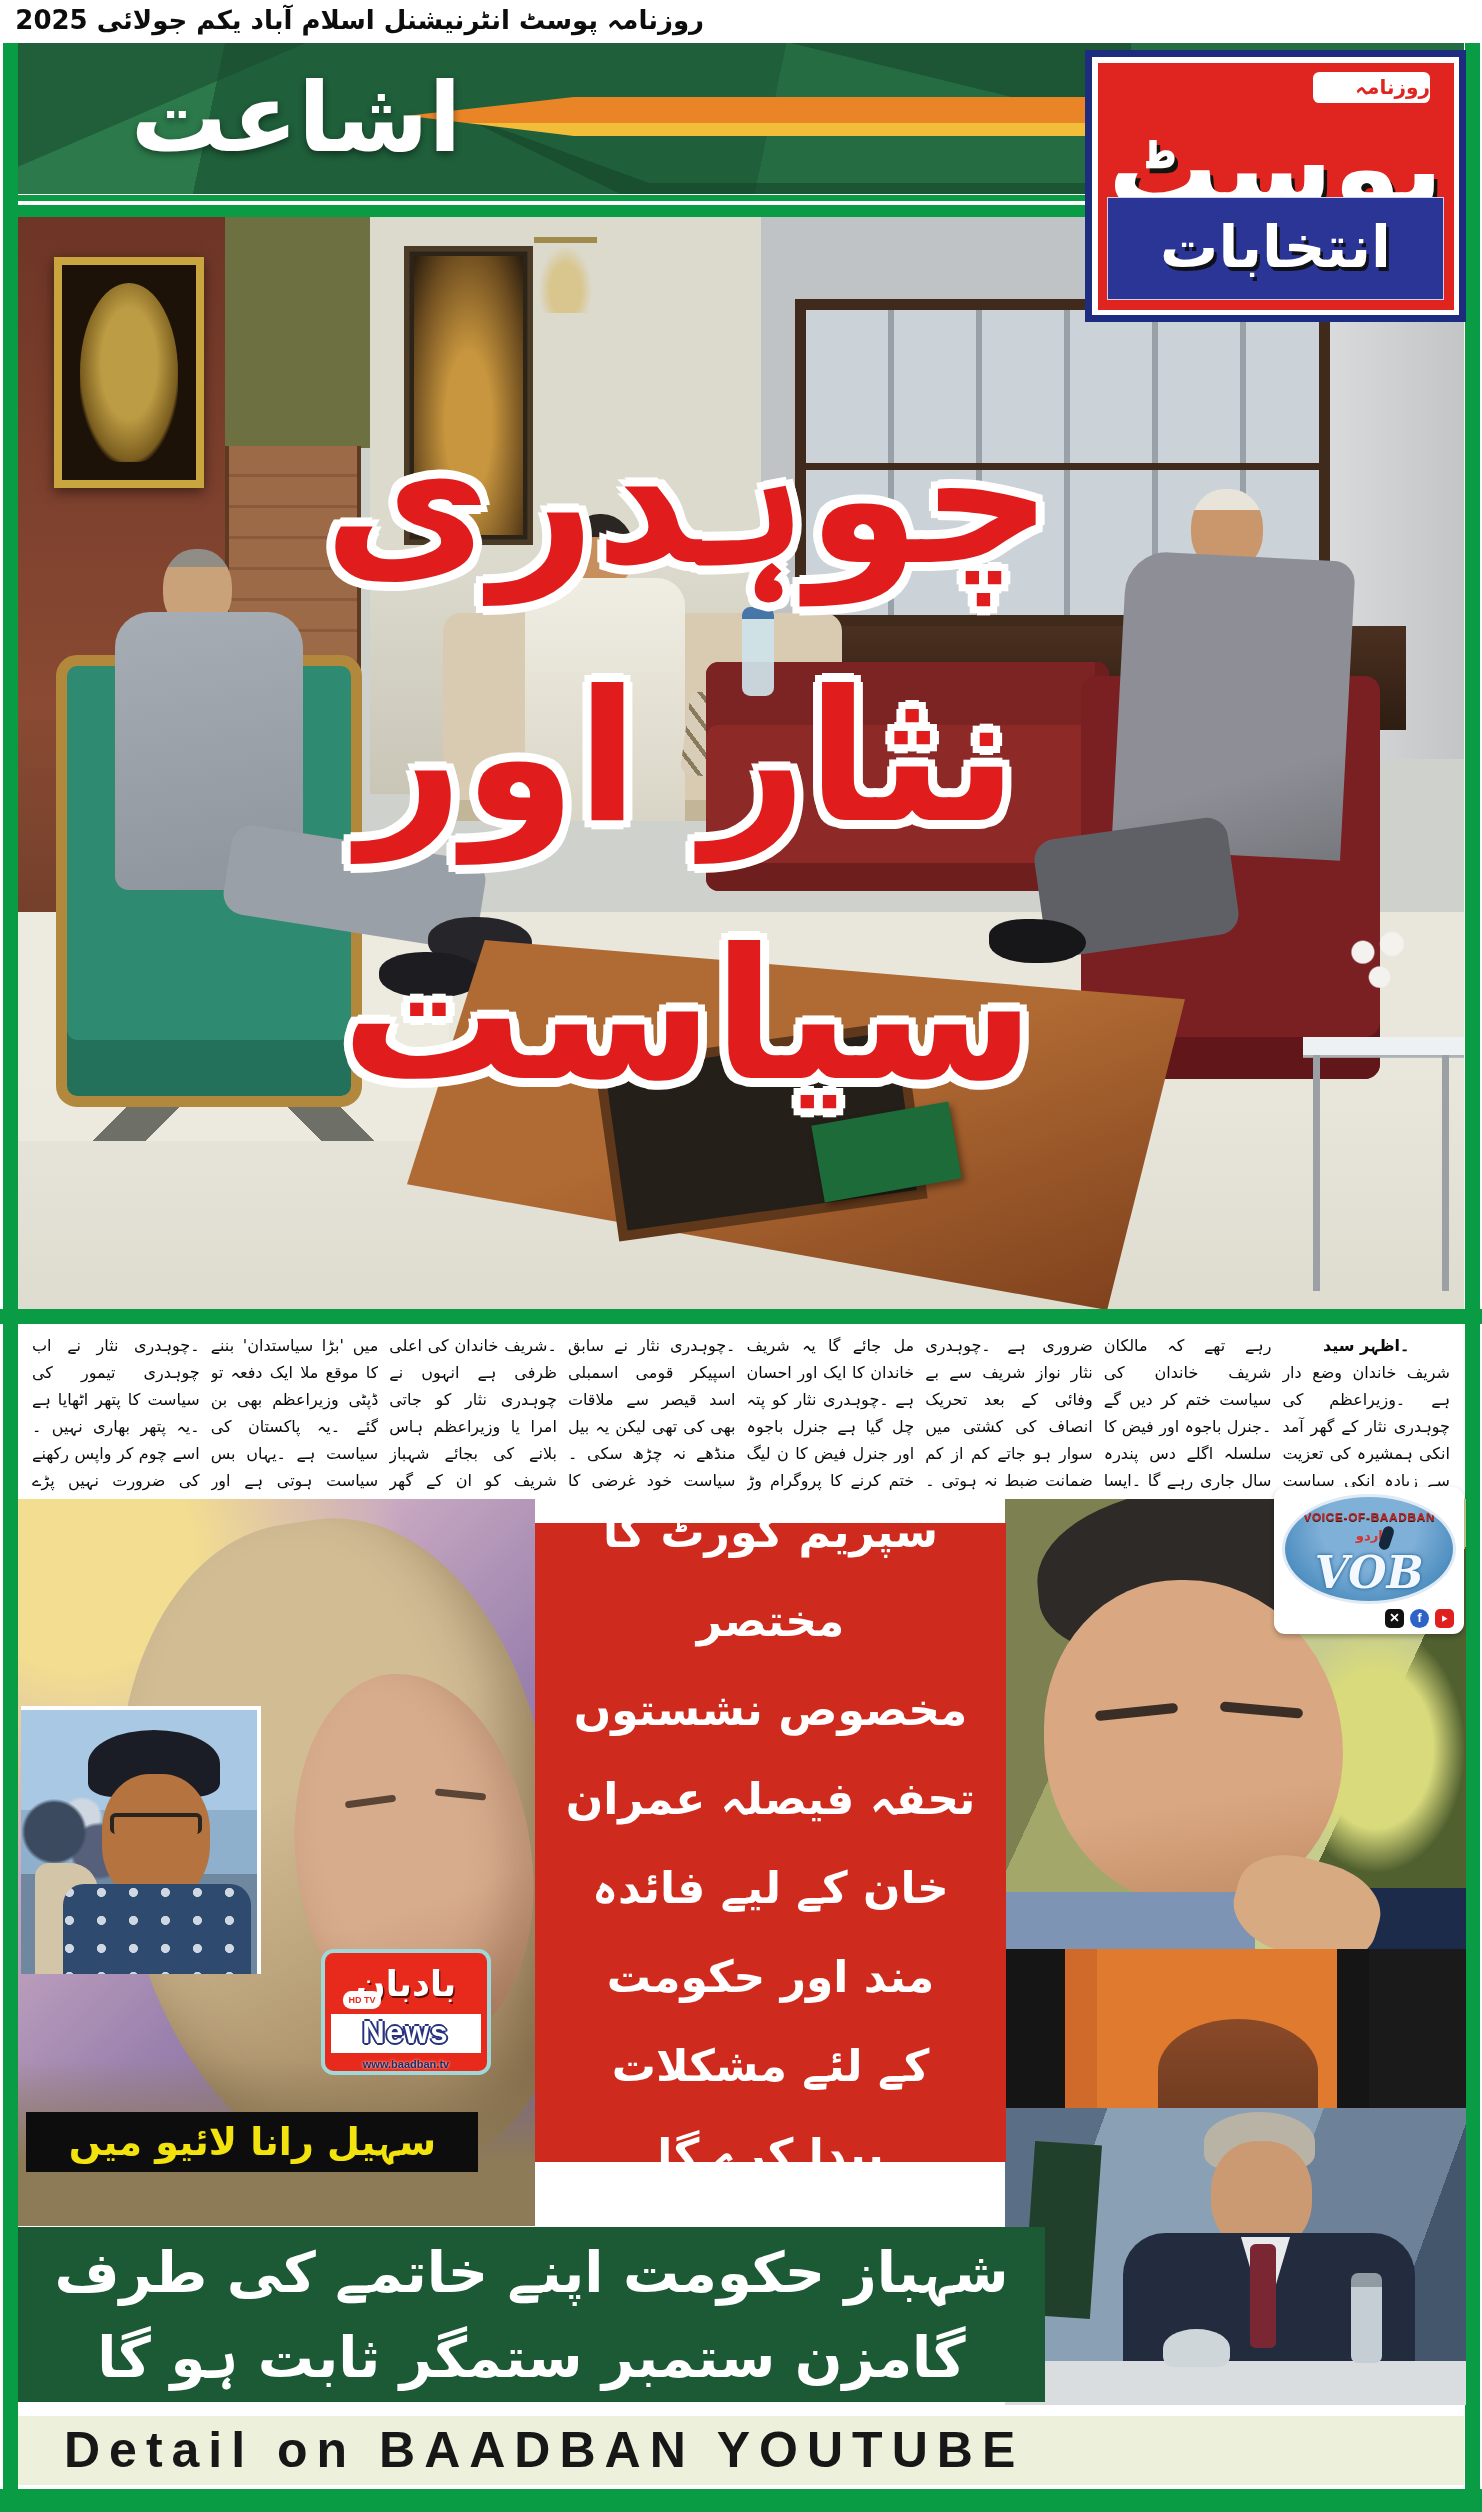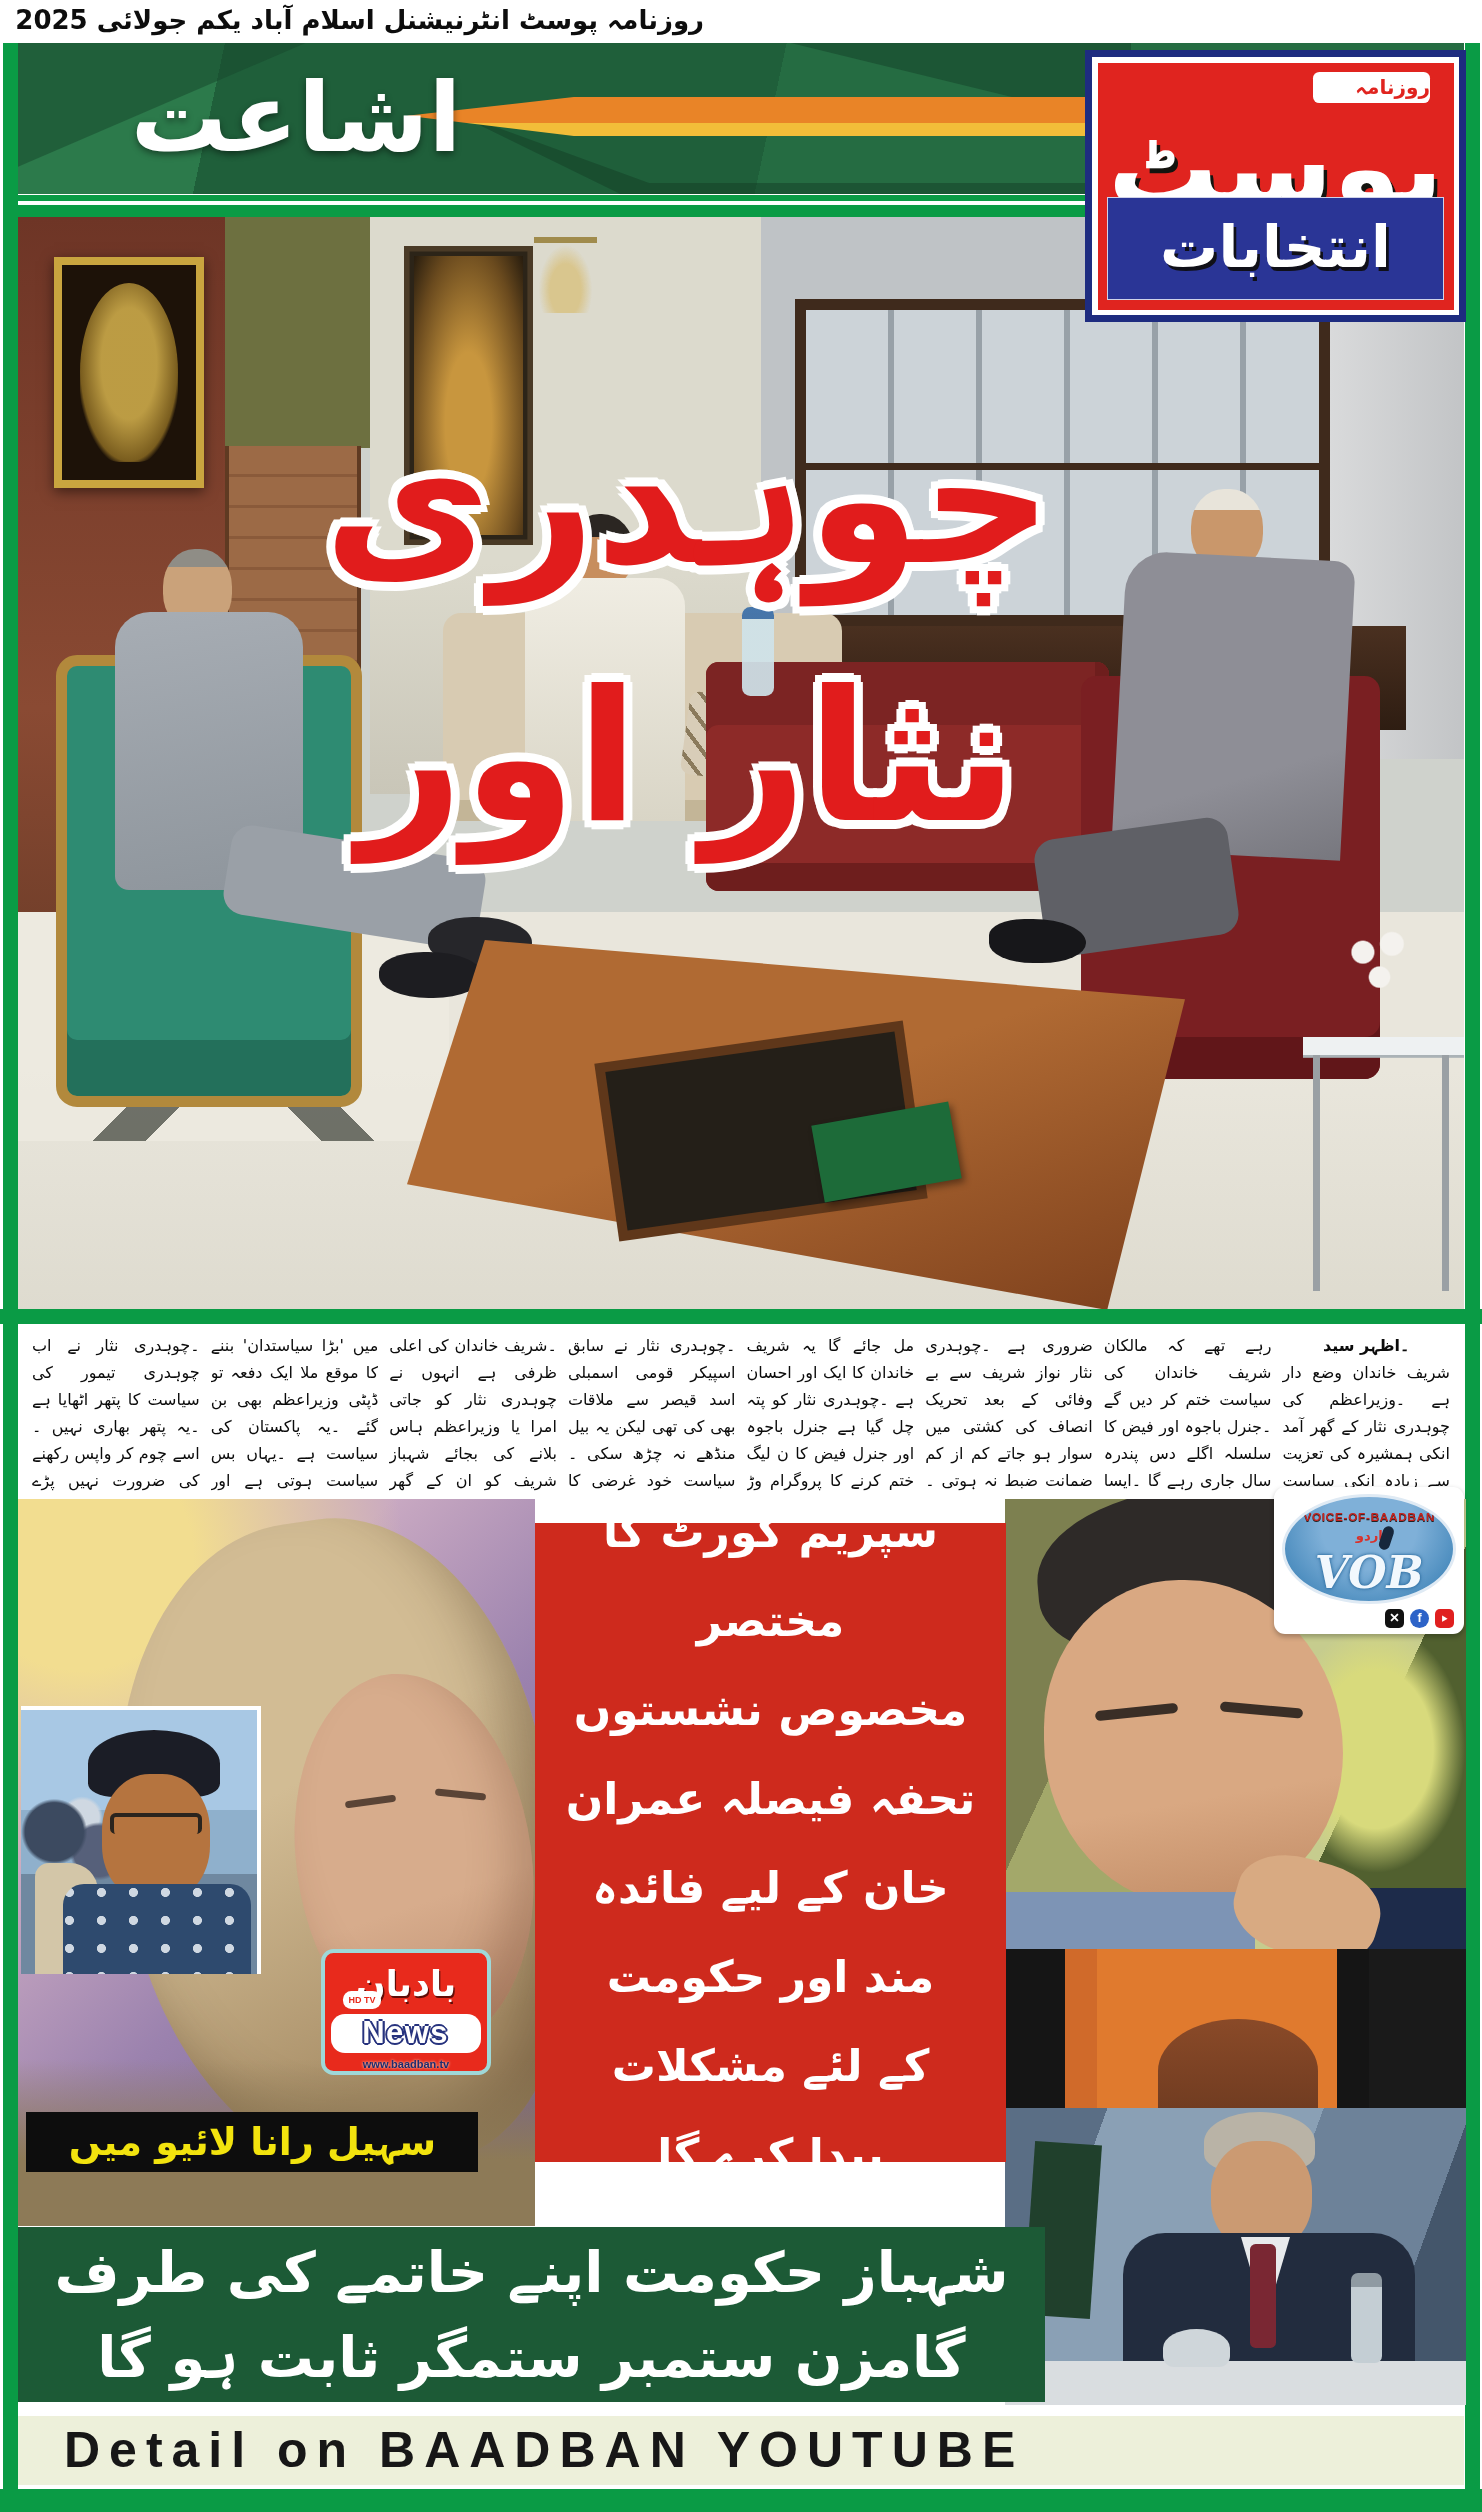--- a/index.html
+++ b/index.html
@@ -179,21 +179,21 @@
   .man-shirt { position:absolute; left:42px; bottom:0; width:188px; height:90px;
      background:radial-gradient(circle at 20% 30%,#cfd8e2 0 4.2px,transparent 4.9px) 0 0/32px 28px, #2e4a6e; border-radius:21px 21px 0 0; }
   .man-vest { position:absolute; left:14px; bottom:0; width:63px; height:111px; background:#d3c6a8; border-radius:14px 28px 0 0; }
 
   .news-logo { position:absolute; left:321px; top:1949px; width:170px; height:126px;
      background:#e82a1c; border:4.2px solid #9fd8d8; border-radius:12.5px; z-index:6; overflow:hidden; }
   .news-urdu { position:absolute; top:1.4px; left:0; width:100%; text-align:center; color:#fff;
      font-size:35px; font-weight:bold; line-height:60px; direction:rtl; text-shadow:1.4px 2.1px 0 #5f0d08; }
   .hdtv { position:absolute; left:18px; top:38px; width:38px; height:18px; background:#fff; border-radius:8.3px;
      color:#e82a1c; font-size:9px; font-weight:bold; text-align:center; line-height:18px; font-family:"Liberation Sans",sans-serif; }
-  .news-band { position:absolute; left:5.6px; top:61px; width:150px; height:39px; background:#fff; border-radius:14px; }
+  .news-band { position:absolute; left:5.6px; top:61px; width:150px; height:39px; background:#fff; border-radius:0; }
   .news-band span { display:block; text-align:center; font-family:"Liberation Sans",sans-serif;
      font-size:31px; font-weight:bold; letter-spacing:1.4px; line-height:38px; color:#fff;
      text-shadow:-2.1px 0 0 #27337e,2.1px 0 0 #27337e,0 -2.1px 0 #27337e,0 2.1px 0 #27337e,1.4px 1.4px 0 #27337e,-1.4px 1.4px 0 #27337e; }
   .news-url { position:absolute; left:0; bottom:1.4px; width:100%; text-align:center;
      font-family:"Liberation Sans",sans-serif; font-size:11px; font-weight:bold; color:#1e2a6e; text-shadow:0 0 2.8px #ffd; }
 
   .caption-strip { position:absolute; left:26.4px; top:2112px; width:452px; height:60px; background:#0d0d0d;
      color:#f2e30e; font-size:38px; font-weight:bold; text-align:center; line-height:60px; direction:rtl; z-index:7; }
 
   .red-box { position:absolute; left:535px; top:1523px; width:471px; height:639px; background:#ce2a1d;
@@ -323,20 +323,21 @@
     <div class="side-table">
       <div class="top"></div>
       <div class="leg" style="left:9.7px;"></div>
       <div class="leg" style="left:139px;"></div>
     </div>
     <div class="orchid"></div>
 
     <div class="headline">
       <div>چوہدری</div>
       <div>نثار اور</div>
+      <div>سیاست</div>
     </div>
   </div>
 
   <div class="masthead">
     <div class="white-gap"></div>
     <div class="red-area">
       <div class="daily-pill">روزنامہ</div>
       <div class="post-title">پوسٹ</div>
       <div class="intl-box">
         <span>انتخابات</span>

